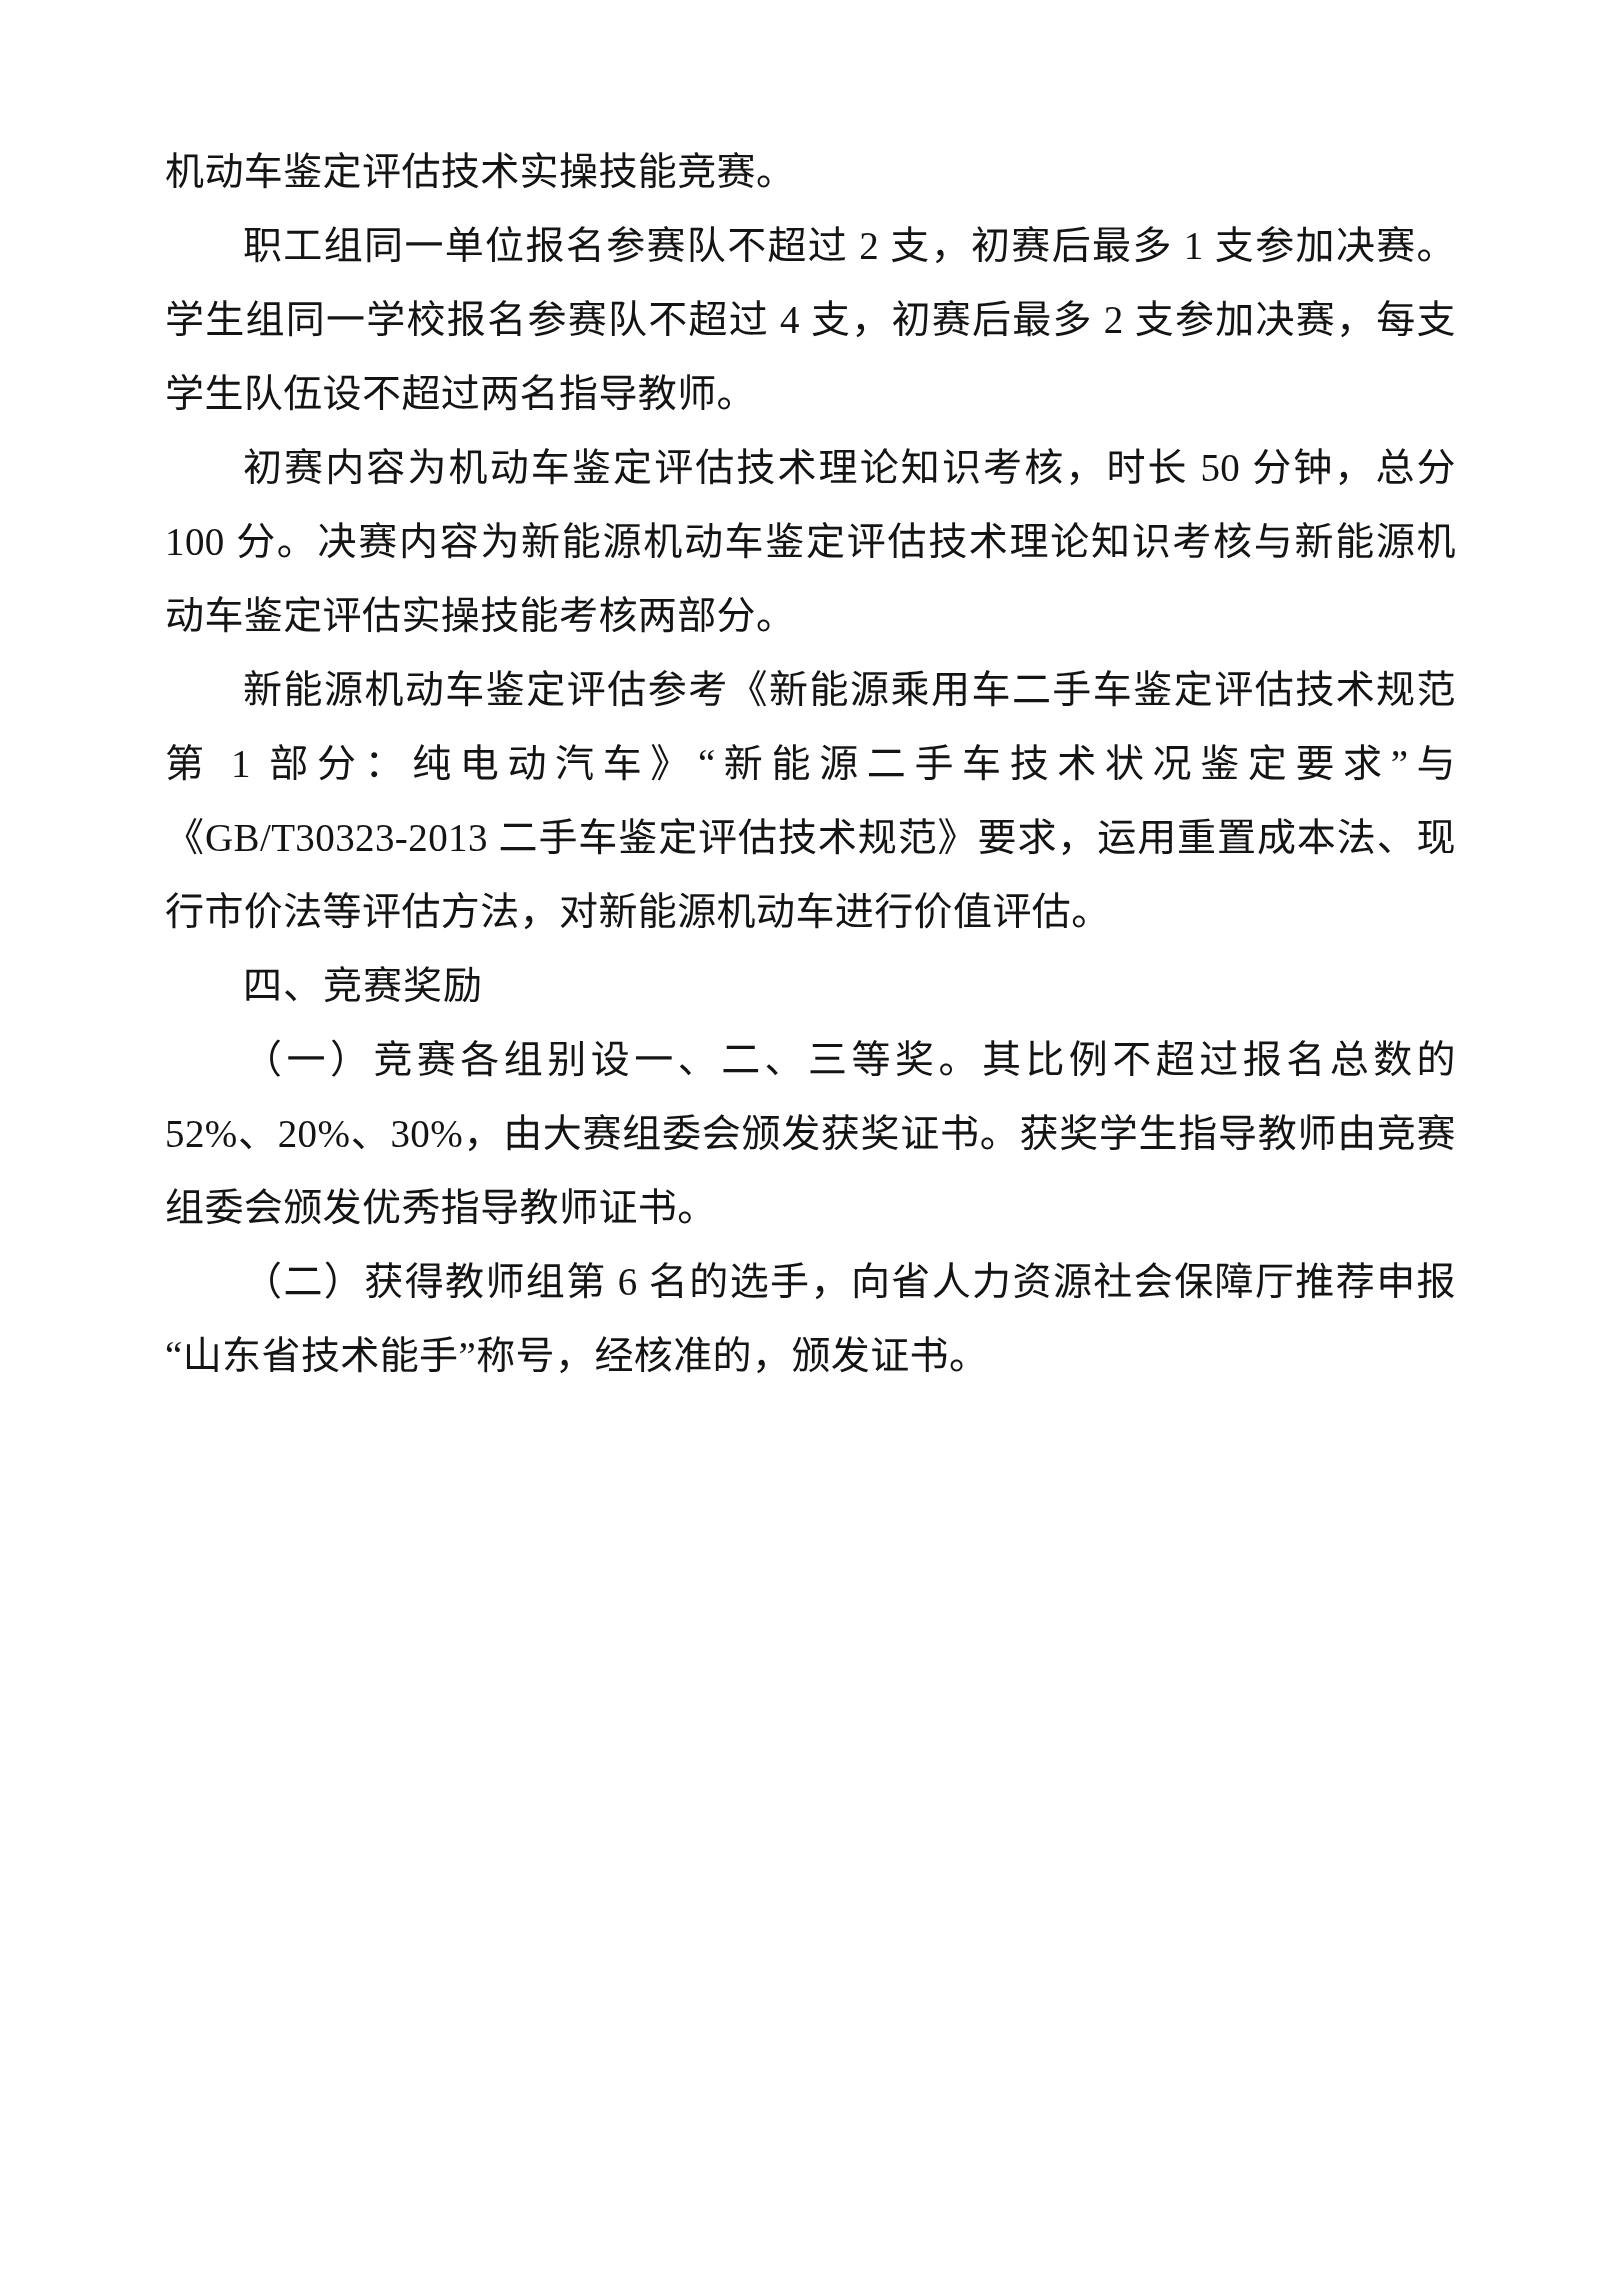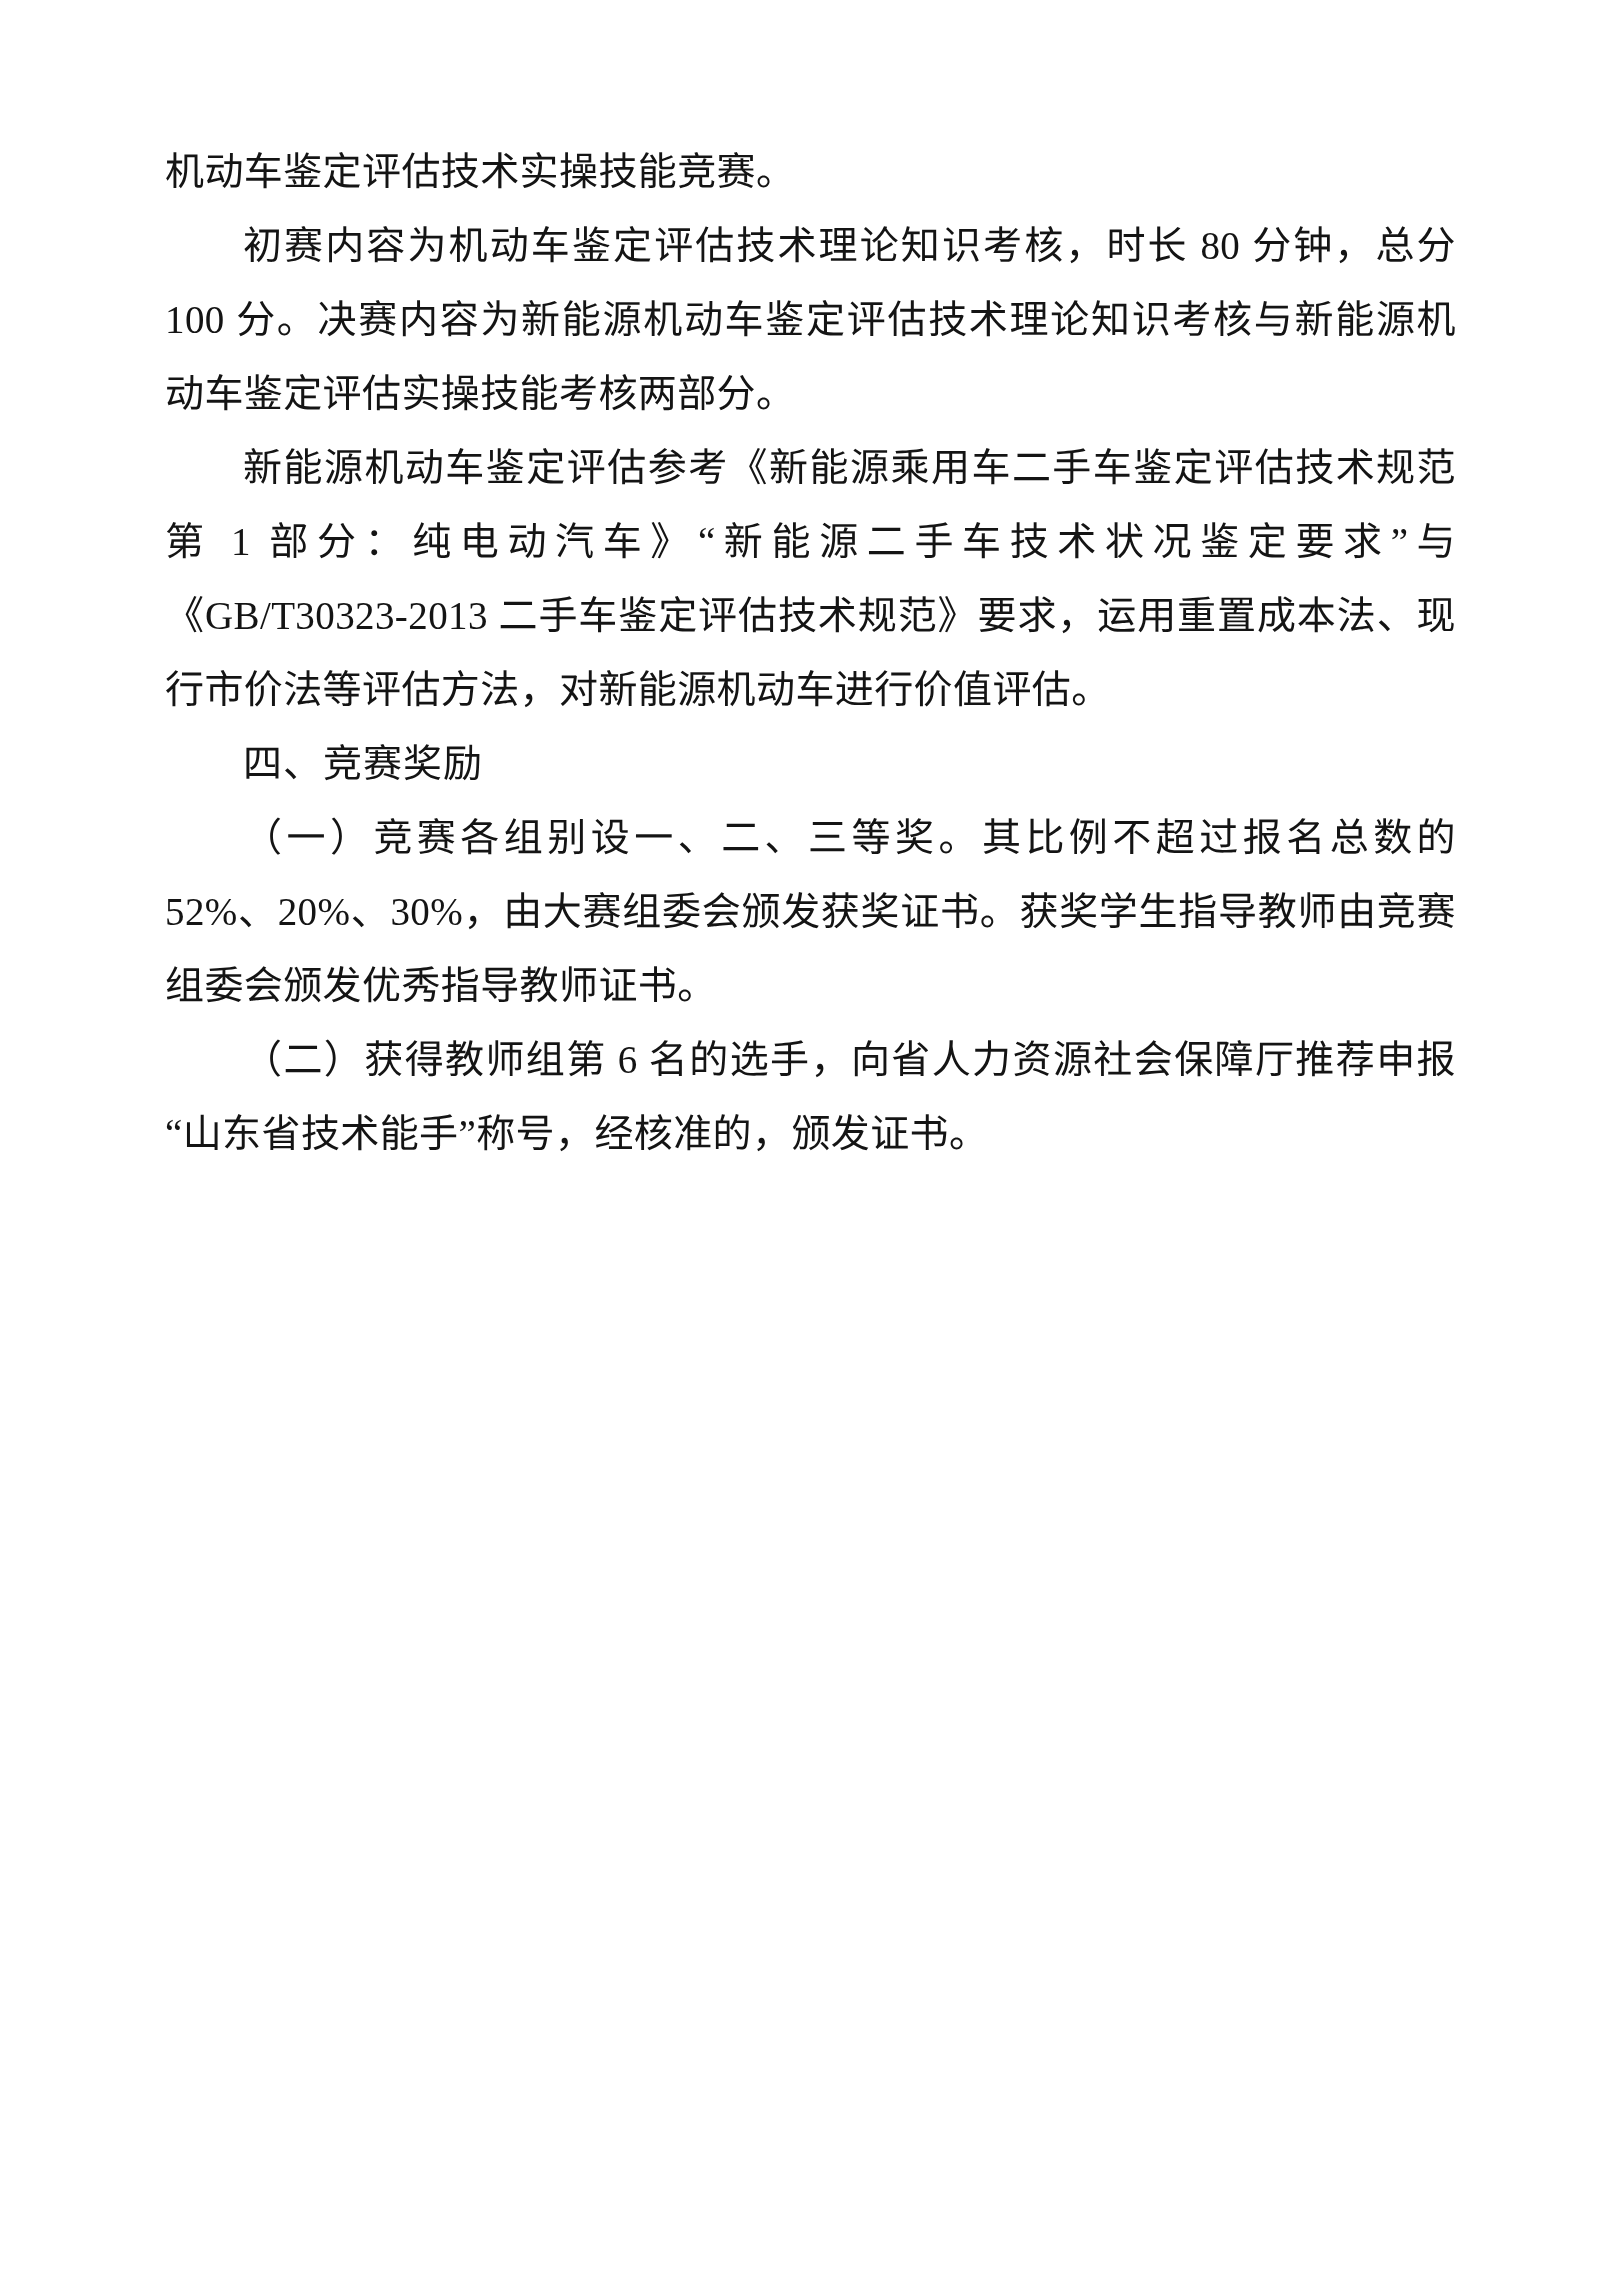--- a/index.html
+++ b/index.html
@@ -49,23 +49,24 @@
   }
 </style>
 </head>
 <body>
 
 <div class="page">
   <div class="doc-body">
 
     <p class="para">机动车鉴定评估技术实操技能竞赛。</p>
 
+    <p class="para indent">职工组同一单位报名参赛队不超过 2 支，初赛后最多 1 支参加决赛。学生组同一学校报名参赛队不超过 4 支，初赛后最多 2 支参加决赛，每支学生队伍设不超过两名指导教师。</p>
 
 
-    <p class="para indent">初赛内容为机动车鉴定评估技术理论知识考核，时长 80 分钟，总分 100 分。决赛内容为新能源机动车鉴定评估技术理论知识考核与新能源机动车鉴定评估实操技能考核两部分。</p>
+    <p class="para indent">初赛内容为机动车鉴定评估技术理论知识考核，时长 50 分钟，总分 100 分。决赛内容为新能源机动车鉴定评估技术理论知识考核与新能源机动车鉴定评估实操技能考核两部分。</p>
 
     <p class="para indent">新能源机动车鉴定评估参考《新能源乘用车二手车鉴定评估技术规范 第 1 部分：纯电动汽车》“新能源二手车技术状况鉴定要求”与《GB/T30323-2013 二手车鉴定评估技术规范》要求，运用重置成本法、现行市价法等评估方法，对新能源机动车进行价值评估。</p>
 
     <h2 class="heading">四、竞赛奖励</h2>
 
     <p class="para indent">（一）竞赛各组别设一、二、三等奖。其比例不超过报名总数的 52%、20%、30%，由大赛组委会颁发获奖证书。获奖学生指导教师由竞赛组委会颁发优秀指导教师证书。</p>
 
     <p class="para indent">（二）获得教师组第 6 名的选手，向省人力资源社会保障厅推荐申报“山东省技术能手”称号，经核准的，颁发证书。</p>
 
 

